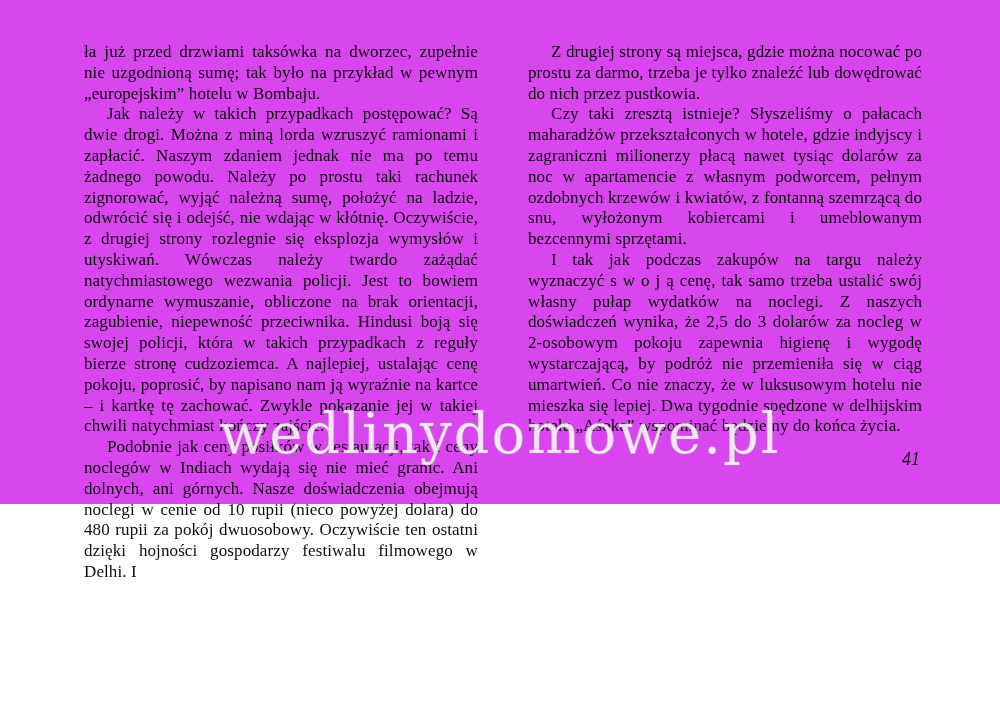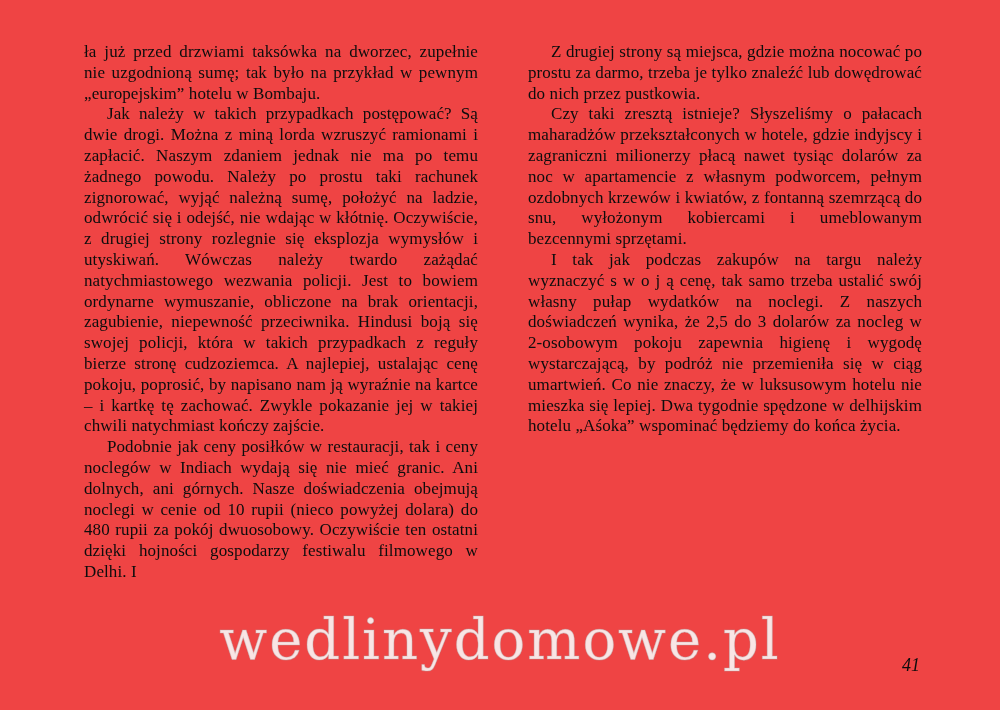--- a/index.html
+++ b/index.html
@@ -7,22 +7,22 @@
   body {
     width: 1000px;
     height: 710px;
     font-family: "Liberation Serif", "DejaVu Serif", serif;
     color: #0d0d0d;
     overflow: hidden;
   }
   .page {
     position: relative;
     width: 1000px;
-    height: 710px;
-    background: #ef4444;
+    height: 504px;
+    background: #d946ef;
     padding: 42px 78px 0 84px;
   }
   .columns {
     display: flex;
     gap: 50px;
   }
   .column {
     flex: 1 1 0;
     font-size: 17px;
     line-height: 20.8px;

